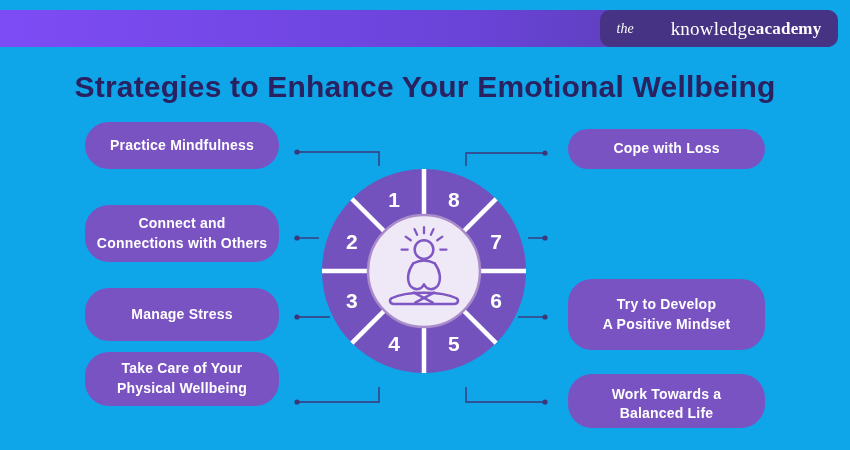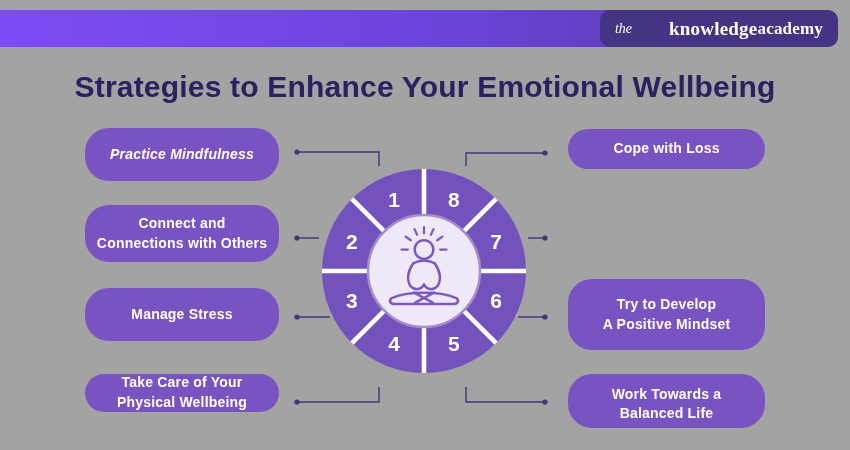--- a/index.html
+++ b/index.html
@@ -1,51 +1,51 @@
 <!DOCTYPE html>
 <html><head>
 <meta charset="utf-8">
 <style>
   html,body{margin:0;padding:0;background:#fff;}
   .stage{
-    position:relative;width:850px;height:450px;overflow:hidden;background:#a3a3a3;
+    position:relative;width:850px;height:450px;overflow:hidden;background:#0ea5e9;
     font-family:"Liberation Sans","DejaVu Sans",sans-serif;
   }
   
   .banner{
     position:absolute;left:0;top:10px;width:838px;height:37px;
     background:linear-gradient(90deg,#7e4cf5 0%,#6a44d9 55%,#533a9f 100%);
     border-radius:0 12px 12px 0;
   }
   .logo-box{
     position:absolute;left:600px;top:10px;width:238px;height:37px;
     background:#463384;border-radius:10px;
     display:flex;align-items:center;justify-content:center;
     color:#ffffff;font-family:"Liberation Serif","DejaVu Serif",serif;
   }
   .logo-the{font-style:italic;font-size:14px;margin-right:1px;}
-  .logo-mid{font-size:19px;font-weight:700;letter-spacing:.2px;margin-left:36px;}
+  .logo-mid{font-size:19px;font-weight:400;letter-spacing:.2px;margin-left:36px;}
   .logo-bold{font-size:17px;font-weight:700;letter-spacing:.2px;}
   
   .title{
     position:absolute;left:0;top:70px;width:850px;text-align:center;
     font-size:30px;font-weight:700;color:#2a2160;letter-spacing:.2px;
   }
   
   .pill{
     position:absolute;background:#7a53c3;border-radius:24px;
     display:flex;align-items:center;justify-content:center;
     color:#ffffff;font-size:14px;font-weight:600;
     text-align:center;line-height:1.4;letter-spacing:.2px;
   }
   .pill-label{white-space:pre-line;padding:4px 10px;}
   .col-l{left:85px;width:194px;}
   .col-r{left:568px;width:197px;}
-  .row1l{top:128px;height:53px;font-style:italic;} .row2l{top:205px;height:57px;}
-  .row3l{top:288px;height:53px;} .row4l{top:374px;height:38px;}
+  .row1l{top:122px;height:47px;} .row2l{top:205px;height:57px;}
+  .row3l{top:288px;height:53px;} .row4l{top:352px;height:54px;}
   .row1r{top:129px;height:40px;} .row2r{top:206px;height:55px;}
   .row3r{top:279px;height:71px;} .row4r{top:374px;height:54px;align-items:flex-end;}
   
   .connectors{position:absolute;left:0;top:0;width:850px;height:450px;}
   .wheel{position:absolute;left:318px;top:165px;width:212px;height:212px;}
   .wheel text{
     font-family:"Liberation Sans","DejaVu Sans",sans-serif;
     font-size:21px;font-weight:700;fill:#ffffff;
   }
 </style>

